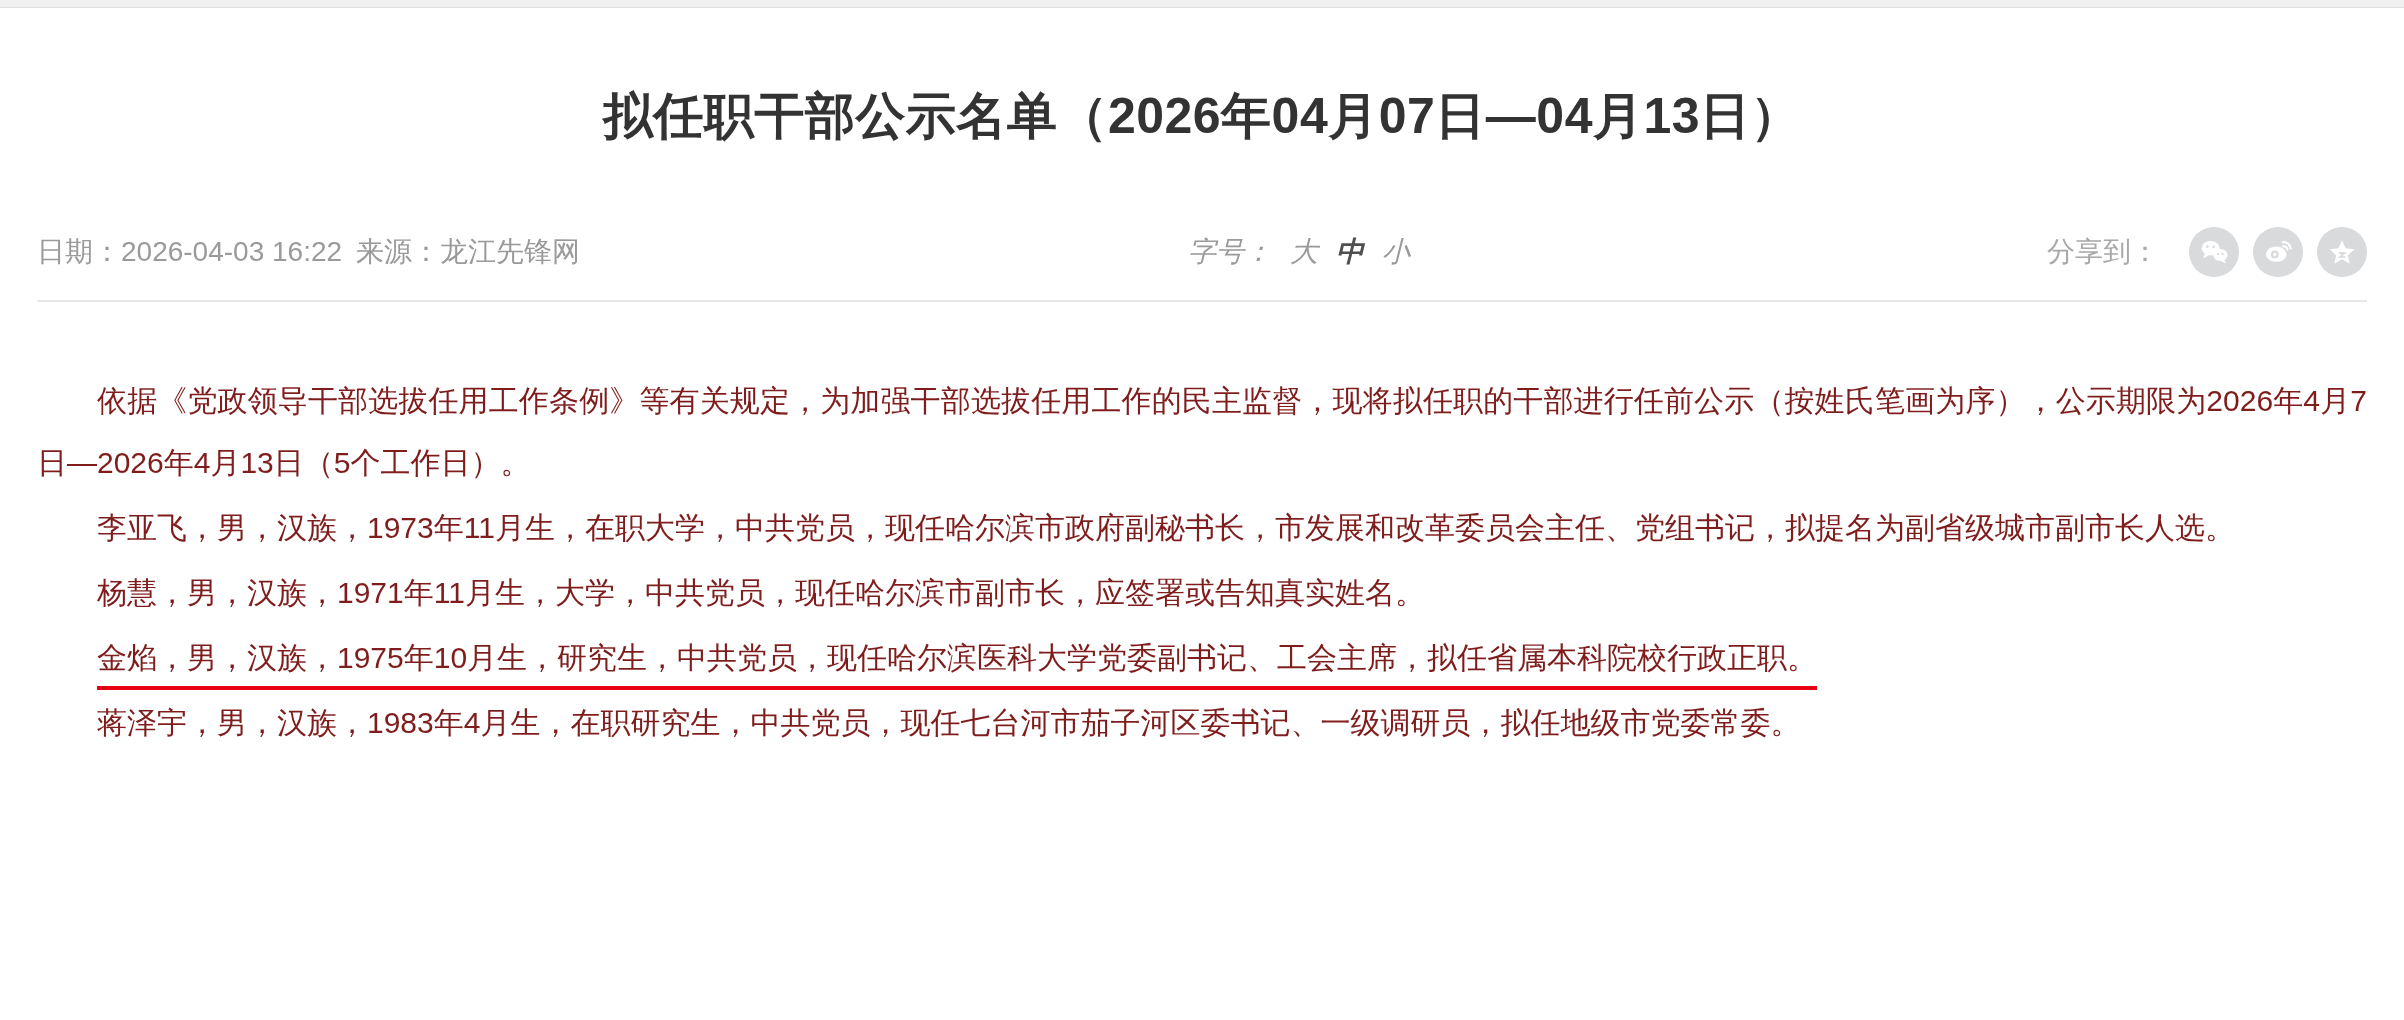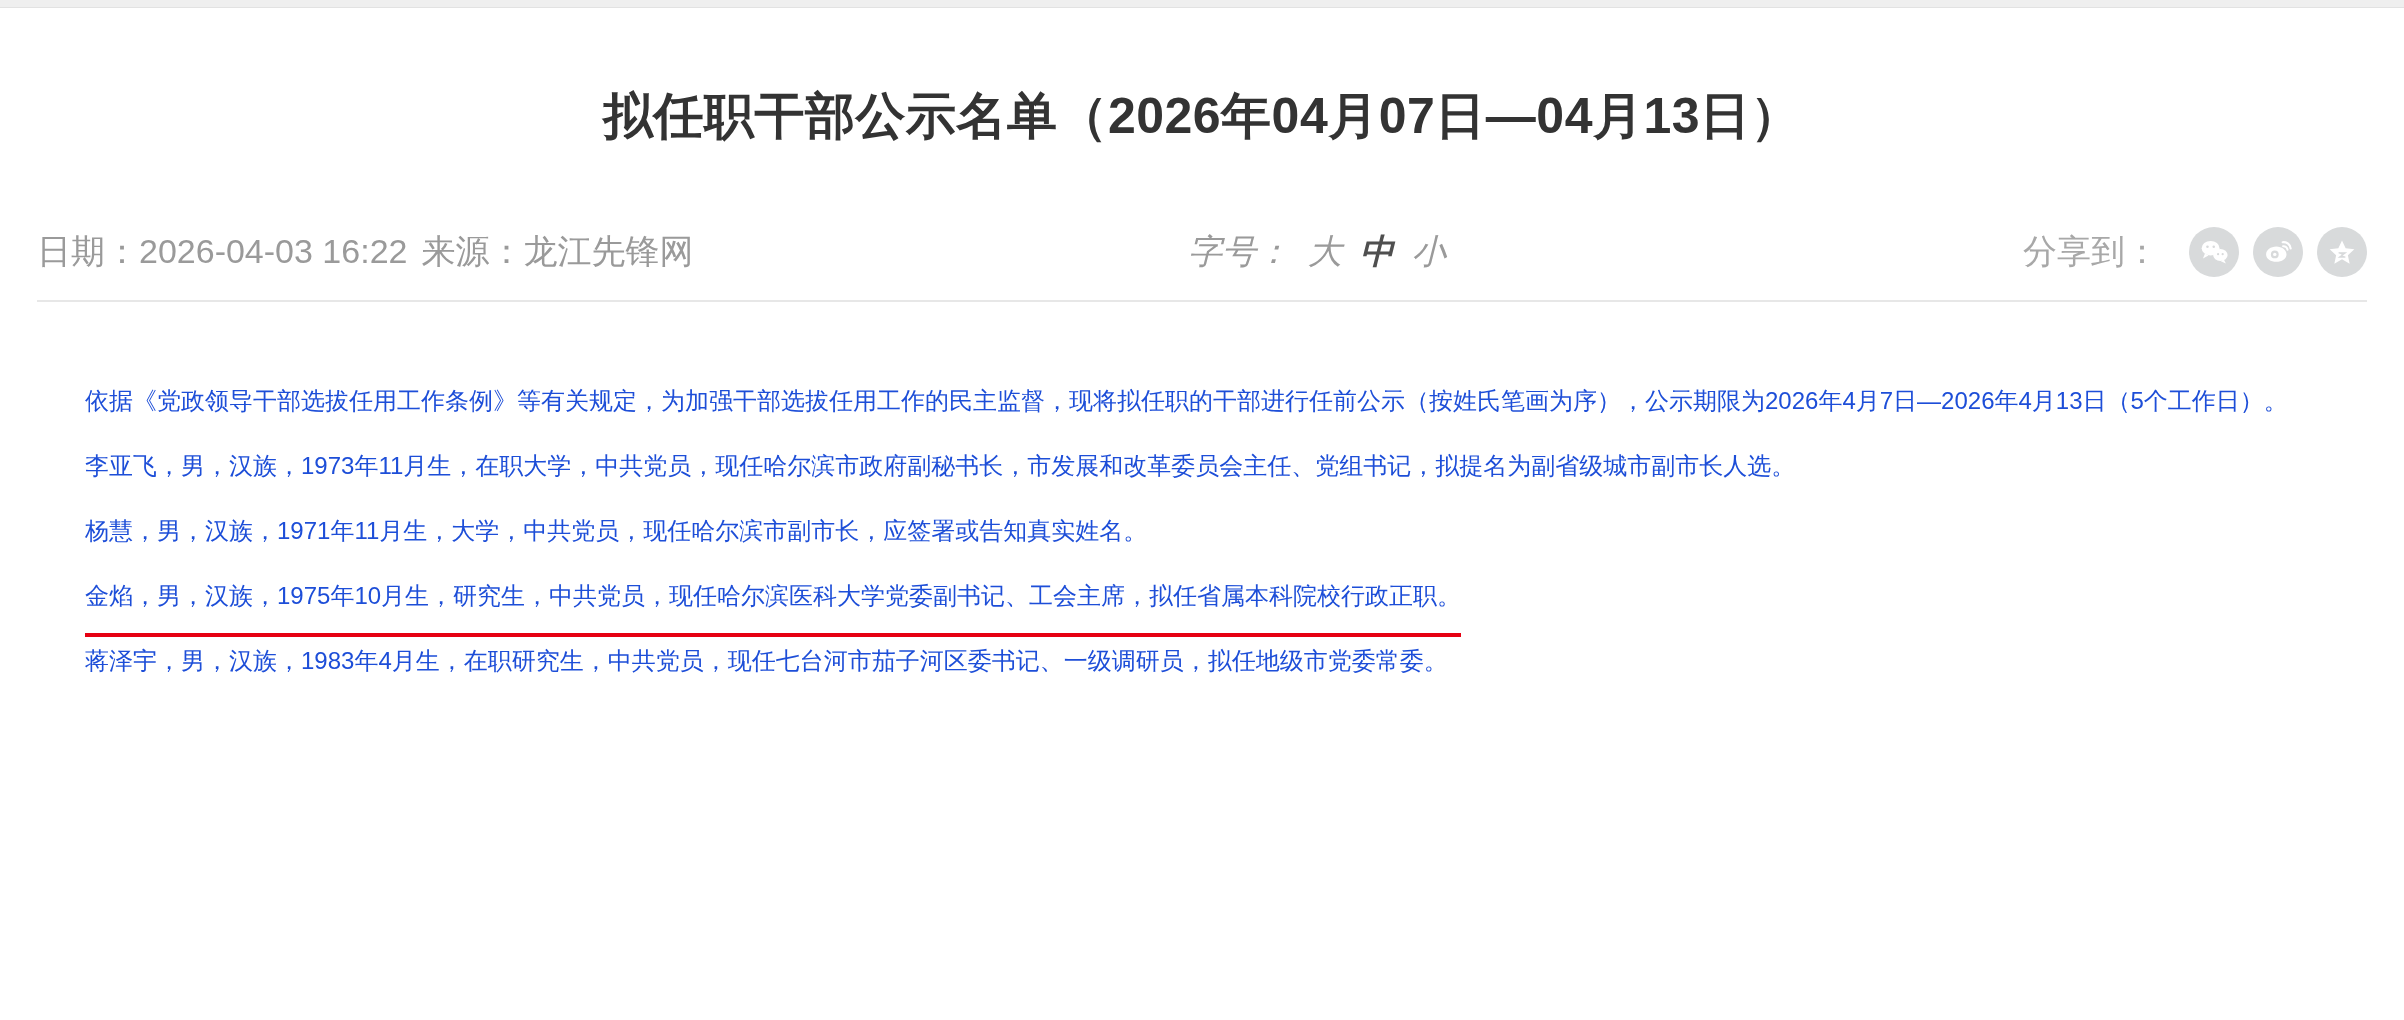--- a/index.html
+++ b/index.html
@@ -30,21 +30,21 @@
     font-weight: bold;
     color: #333333;
     letter-spacing: 0.5px;
   }
   .meta-row {
     position: relative;
     margin-top: 82px;
     display: flex;
     align-items: center;
     height: 52px;
-    font-size: 34px;
+    font-size: 28px;
     color: #9a9a9a;
   }
   .meta-left { white-space: nowrap; }
   .meta-left .sep { display: inline-block; width: 14px; }
   .fontsize-group {
     position: absolute;
     left: calc(50% - 14px);
     top: 50%;
     transform: translateY(-50%);
     white-space: nowrap;
@@ -79,33 +79,33 @@
   }
   .share-btn svg { width: 34px; height: 34px; display: block; }
   .divider {
     margin-top: 22px;
     height: 0;
     border: none;
     border-top: 2px solid #e7e7e7;
   }
   .article-body {
     margin-top: 68px;
-    font-size: 24px;
+    font-size: 30px;
     line-height: 62px;
-    color: #1d4ed8;
+    color: #7f1d1d;
     text-align: justify;
     text-justify: inter-ideograph;
   }
   .article-body p {
     margin: 0 0 3px 0;
     text-indent: 2em;
   }
   .red-underline {
     border-bottom: 4px solid #e60012;
-    padding-bottom: 24px;
+    padding-bottom: 12px;
   }
 </style>
 </head>
 <body>
 
 <div class="top-strip"></div>
 
 <div class="page">
 
   <h1 class="article-title">拟任职干部公示名单（2026年04月07日—04月13日）</h1>

